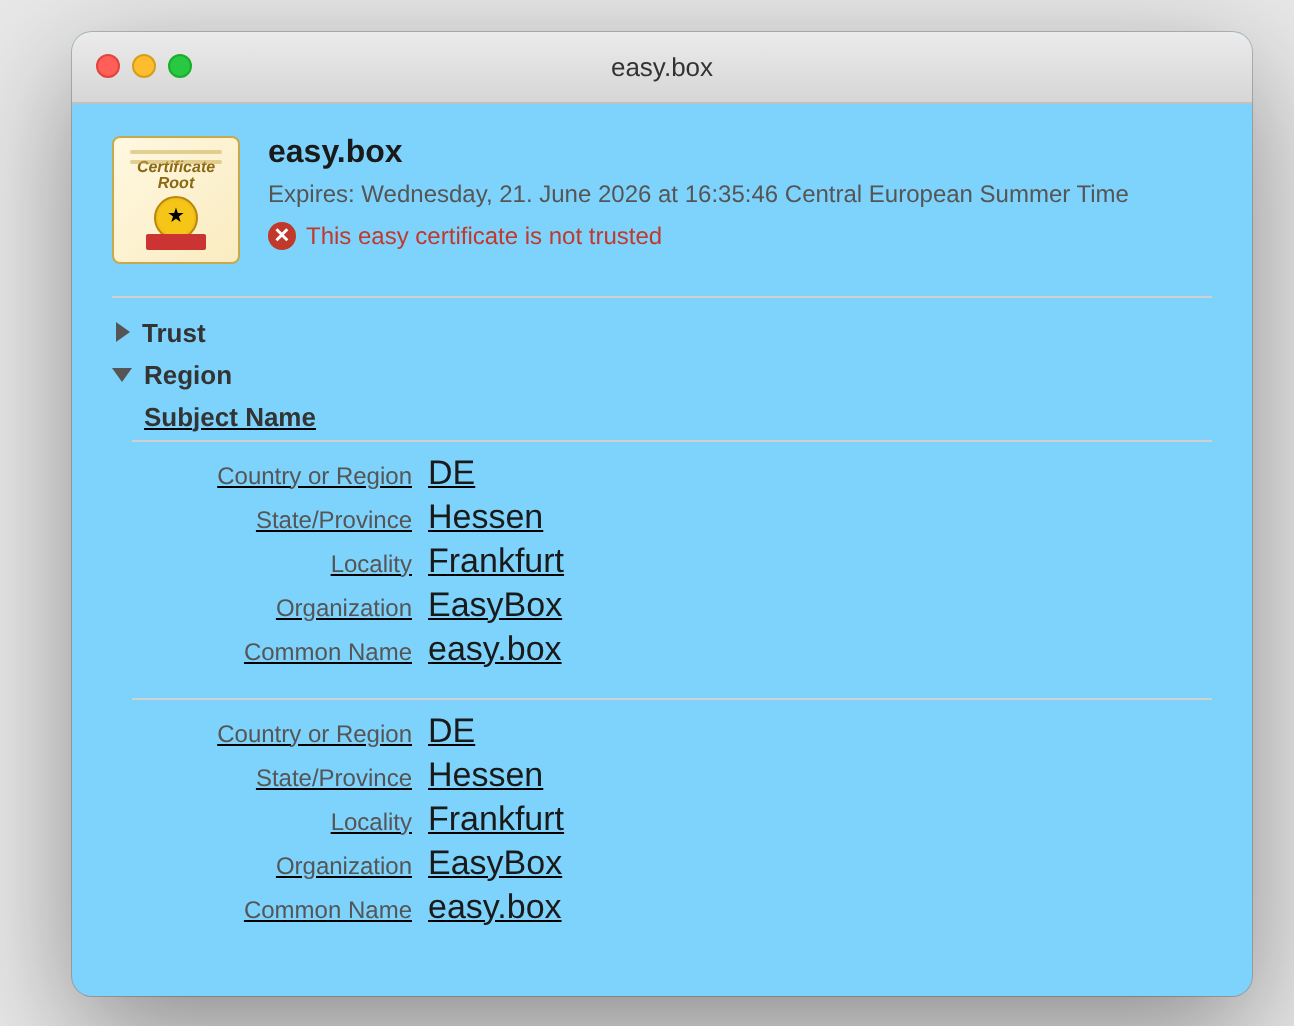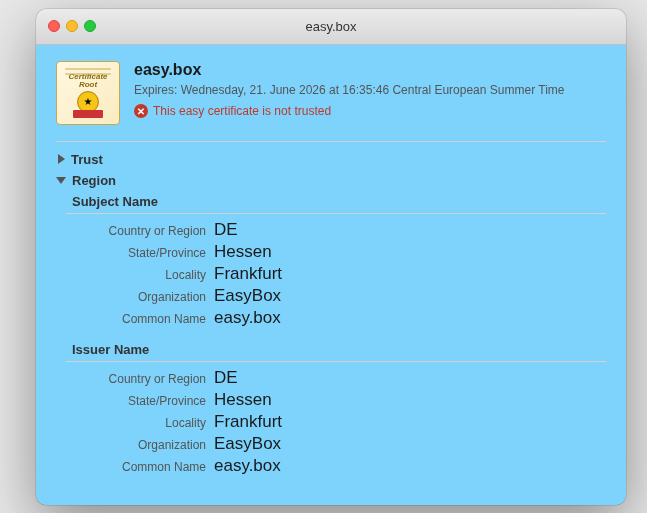--- a/index.html
+++ b/index.html
@@ -217,20 +217,21 @@
     }
 
     .section-label {
       font-size: 13px;
       font-weight: 600;
       color: #333;
     }
 
     .details-section {
       margin-left: 10px;
+      text-decoration: underline;
     }
 
     .details-group {
       margin-bottom: 14px;
     }
 
     .group-header {
       font-size: 13px;
       font-weight: 600;
       color: #333;
@@ -337,21 +338,20 @@
           <span class="detail-key">Organization</span>
           <span class="detail-value">EasyBox</span>
         </div>
         <div class="detail-row">
           <span class="detail-key">Common Name</span>
           <span class="detail-value">easy.box</span>
         </div>
       </div>
 
       <div class="details-group">
-        <div class="group-header">Issuer Name</div>
         <div class="group-divider"></div>
 
         <div class="detail-row">
           <span class="detail-key">Country or Region</span>
           <span class="detail-value">DE</span>
         </div>
         <div class="detail-row">
           <span class="detail-key">State/Province</span>
           <span class="detail-value">Hessen</span>
         </div>

